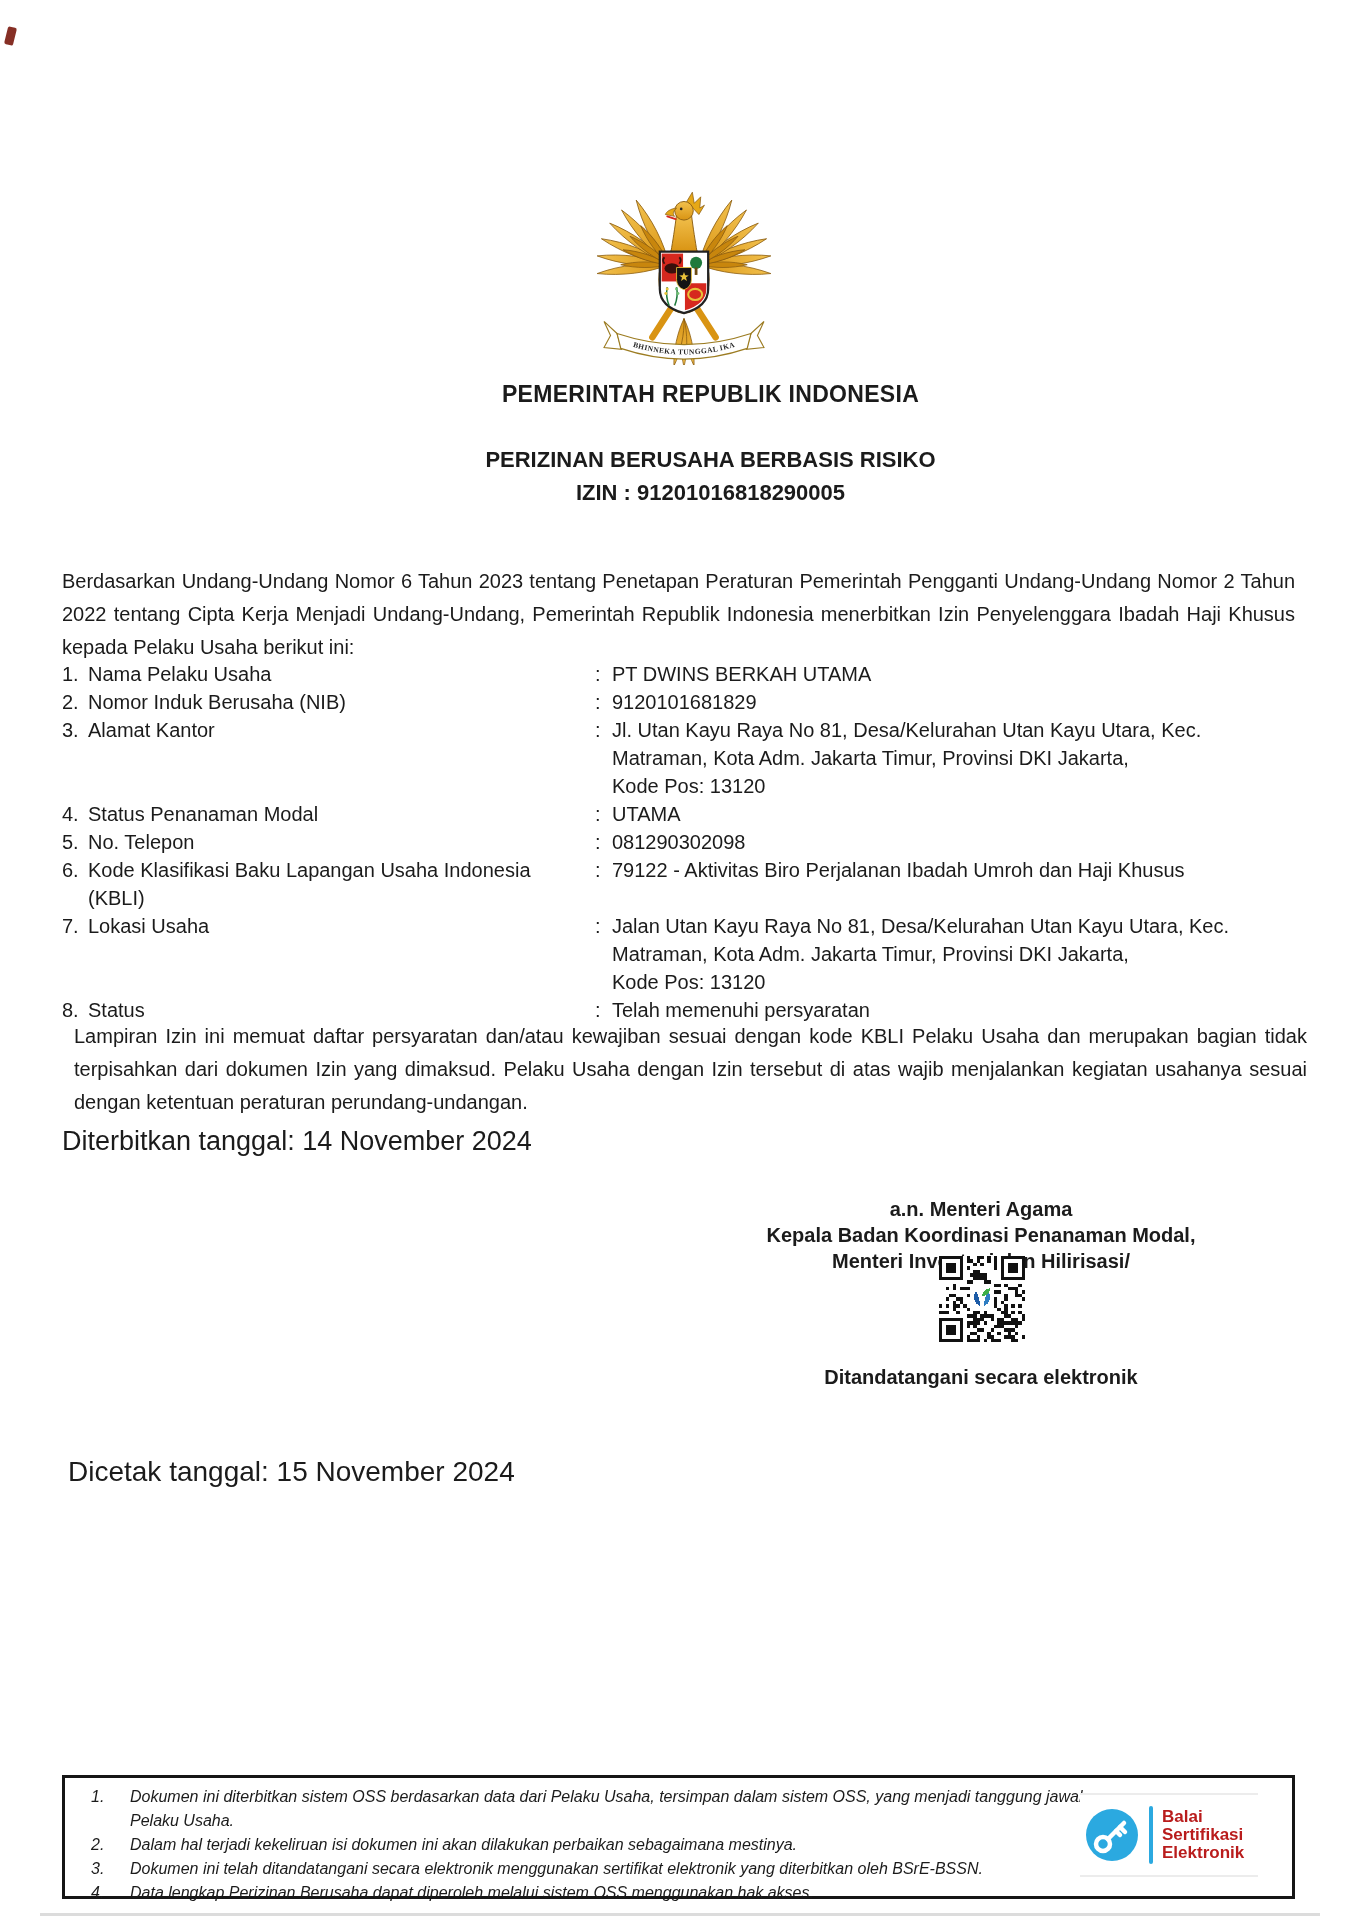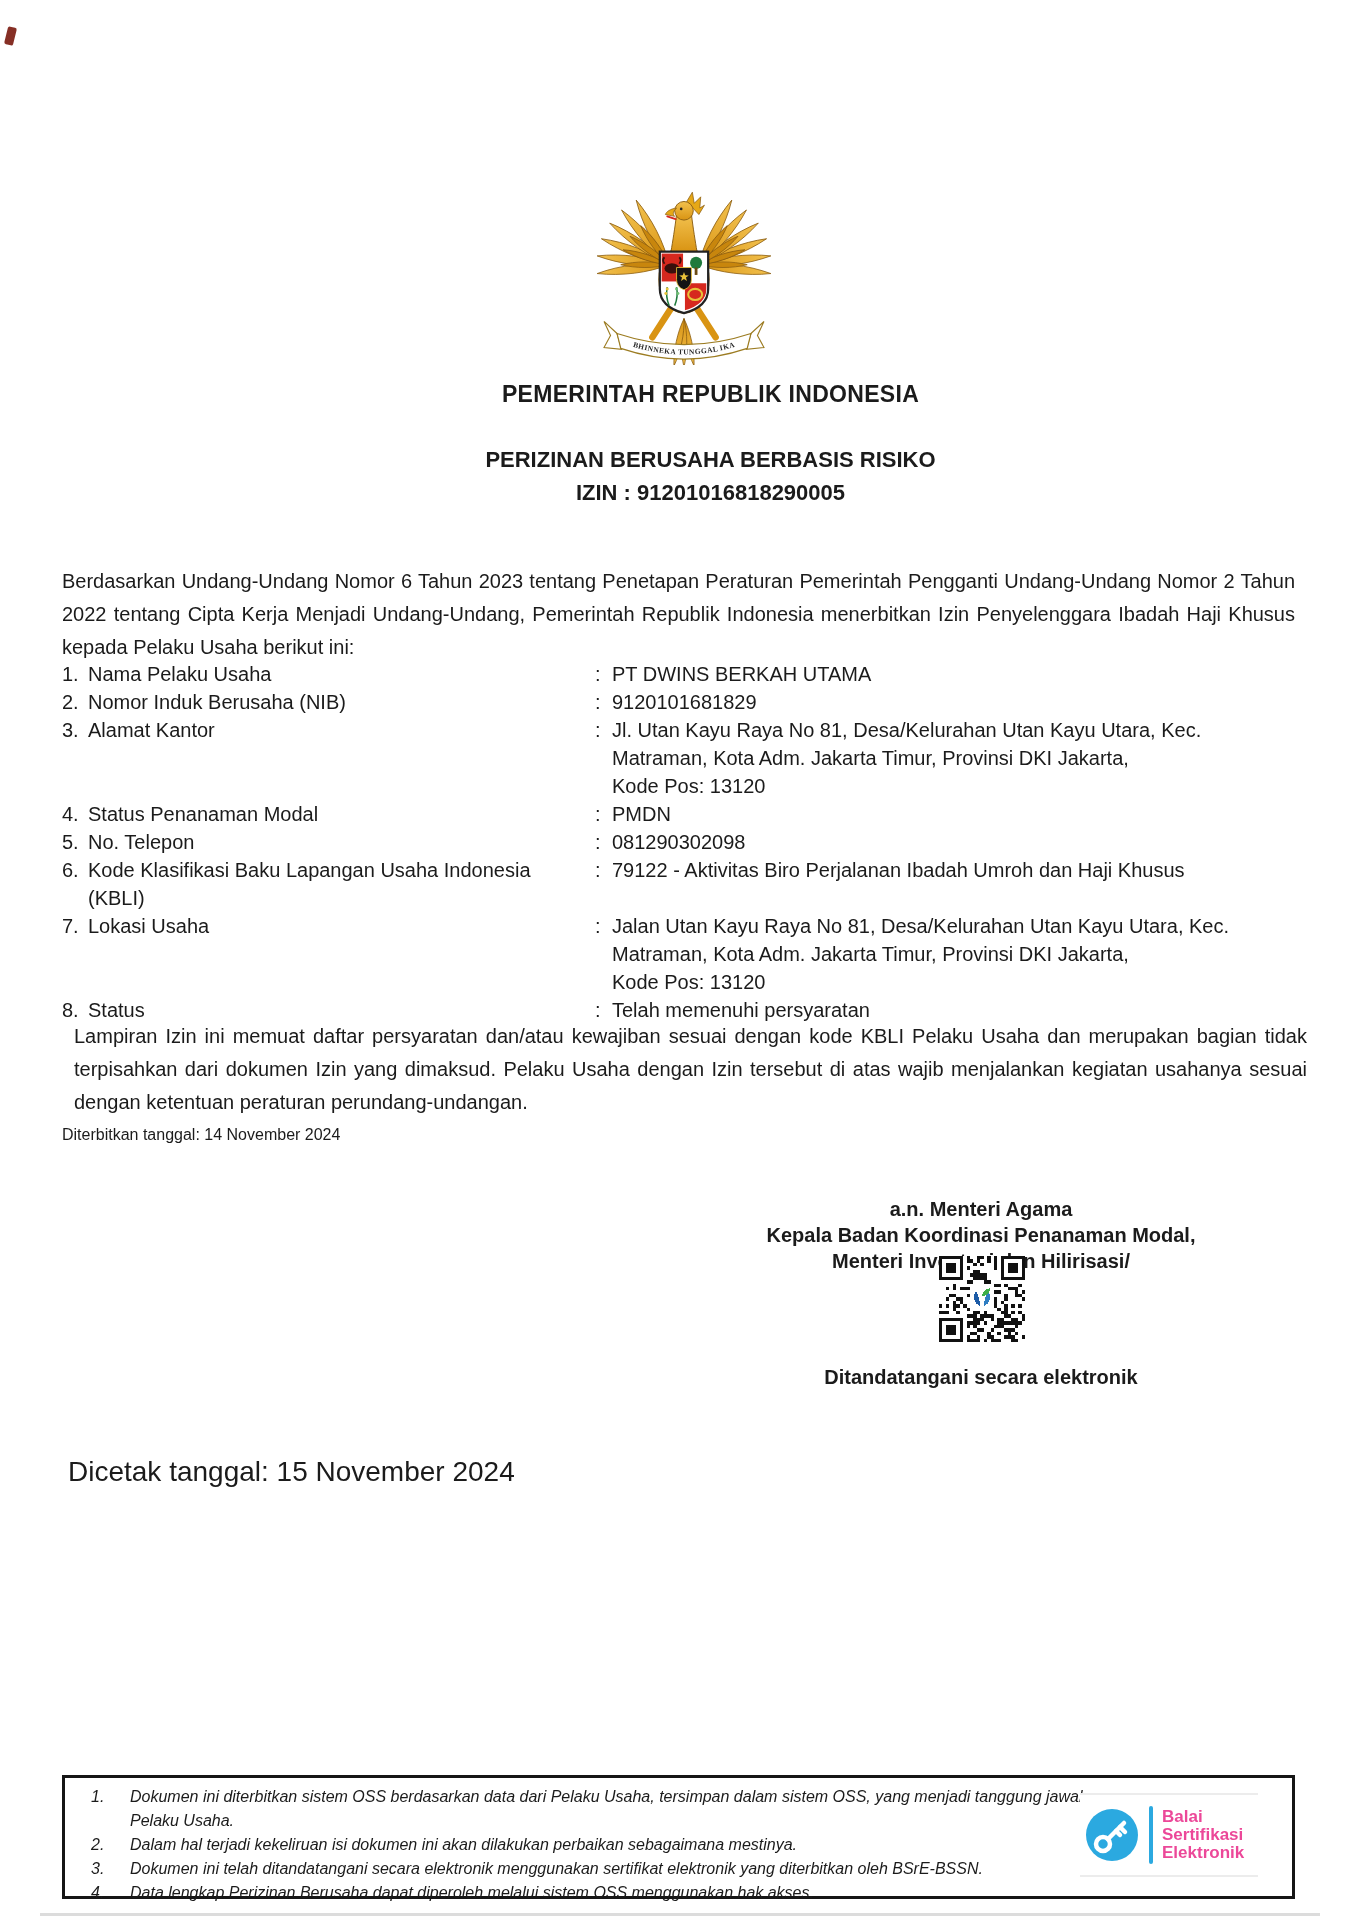--- a/index.html
+++ b/index.html
@@ -18,21 +18,21 @@
   .items{position:absolute;left:62px;top:660px;width:1233px;font-size:20px;line-height:28px;}
   .row{display:flex;align-items:flex-start;}
   .cell-label{flex:0 0 533px;display:flex;}
   .cell-num{flex:0 0 26px;}
   .cell-labeltext{white-space:pre-line;}
   .cell-colon{flex:0 0 17px;}
   .cell-value{flex:1;white-space:pre-line;}
 
   .lampiran{position:absolute;left:74px;top:1020px;width:1233px;
             font-size:20px;line-height:33px;text-align:justify;}
-  .issued{position:absolute;left:62px;top:1126px;font-size:16px;}
+  .issued{position:absolute;left:62px;top:1126px;font-size:27px;}
   .printed{position:absolute;left:68px;top:1456px;font-size:28px;}
 
   .sig-block{position:absolute;left:681px;top:1164px;width:600px;text-align:center;
              font-weight:bold;font-size:20px;line-height:26px;margin-top:32px;}
   .qr-wrap{position:absolute;left:939px;top:1256px;width:86px;height:86px;}
   .qr-wrap svg{width:100%;height:100%;shape-rendering:crispEdges;}
   .signed-note{position:absolute;left:681px;top:1366px;width:600px;text-align:center;
                font-weight:bold;font-size:20px;}
 
   .emblem{position:absolute;left:591px;top:168px;width:186px;height:202px;}
@@ -42,21 +42,21 @@
   .notes{position:absolute;left:14px;top:7px;width:1040px;font-style:italic;
          font-size:16px;line-height:24px;}
   .note{display:flex;}
   .note-num{flex:0 0 51px;padding-left:12px;box-sizing:border-box;}
   .note-text{white-space:pre-line;}
 
   .bse-card{position:absolute;right:34px;top:15px;width:178px;height:84px;background:#fff;
             border-top:2px solid #ececec;border-bottom:2px solid #ececec;
             display:flex;align-items:center;gap:9px;padding:0 4px;box-sizing:border-box;}
   .bse-bar{width:4px;height:58px;background:#2ba9e0;border-radius:2px;}
-  .bse-text{color:#ec4899;font-weight:bold;font-size:17px;line-height:18px;font-style:normal;}
+  .bse-text{color:#b91c1c;font-weight:bold;font-size:17px;line-height:18px;font-style:normal;}
 
   .scan-mark{position:absolute;left:6px;top:27px;width:9px;height:18px;background:#7c1d12;
              border-radius:2px;transform:rotate(14deg);opacity:.92;}
   .scan-edge{position:absolute;left:40px;bottom:4px;width:1280px;height:3px;background:#dcdcdc;}
 </style>
 </head>
 <body>
 
 <div class="page">
 
@@ -183,21 +183,21 @@
       <div class="cell-value">Jl. Utan Kayu Raya No 81, Desa/Kelurahan Utan Kayu Utara, Kec.
 Matraman, Kota Adm. Jakarta Timur, Provinsi DKI Jakarta,
 Kode Pos: 13120</div>
     </div>
     <div class="row">
       <div class="cell-label">
           <span class="cell-num">4.</span>
           <span class="cell-labeltext">Status Penanaman Modal</span>
         </div>
       <span class="cell-colon">:</span>
-      <div class="cell-value">PMDN</div>
+      <div class="cell-value">UTAMA</div>
     </div>
     <div class="row">
       <div class="cell-label">
           <span class="cell-num">5.</span>
           <span class="cell-labeltext">No. Telepon</span>
         </div>
       <span class="cell-colon">:</span>
       <div class="cell-value">081290302098</div>
     </div>
     <div class="row">

